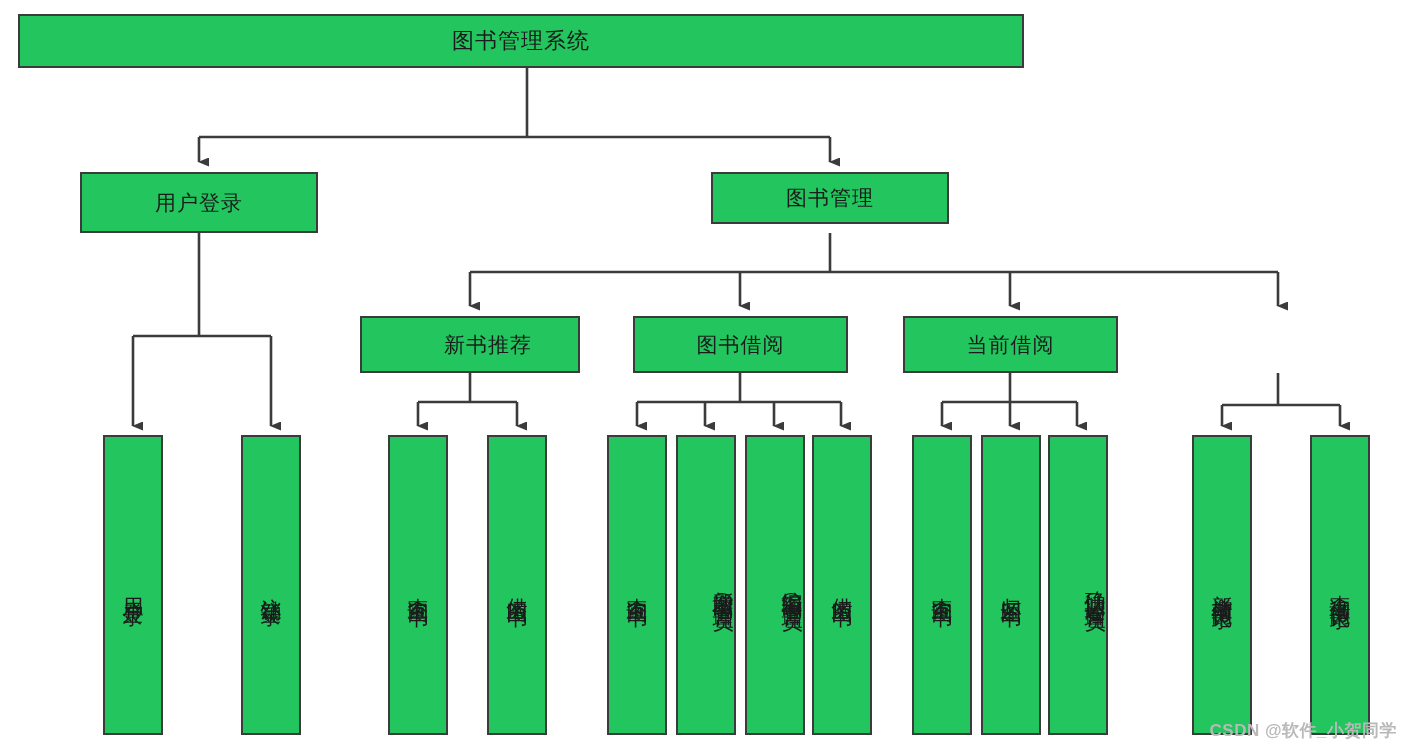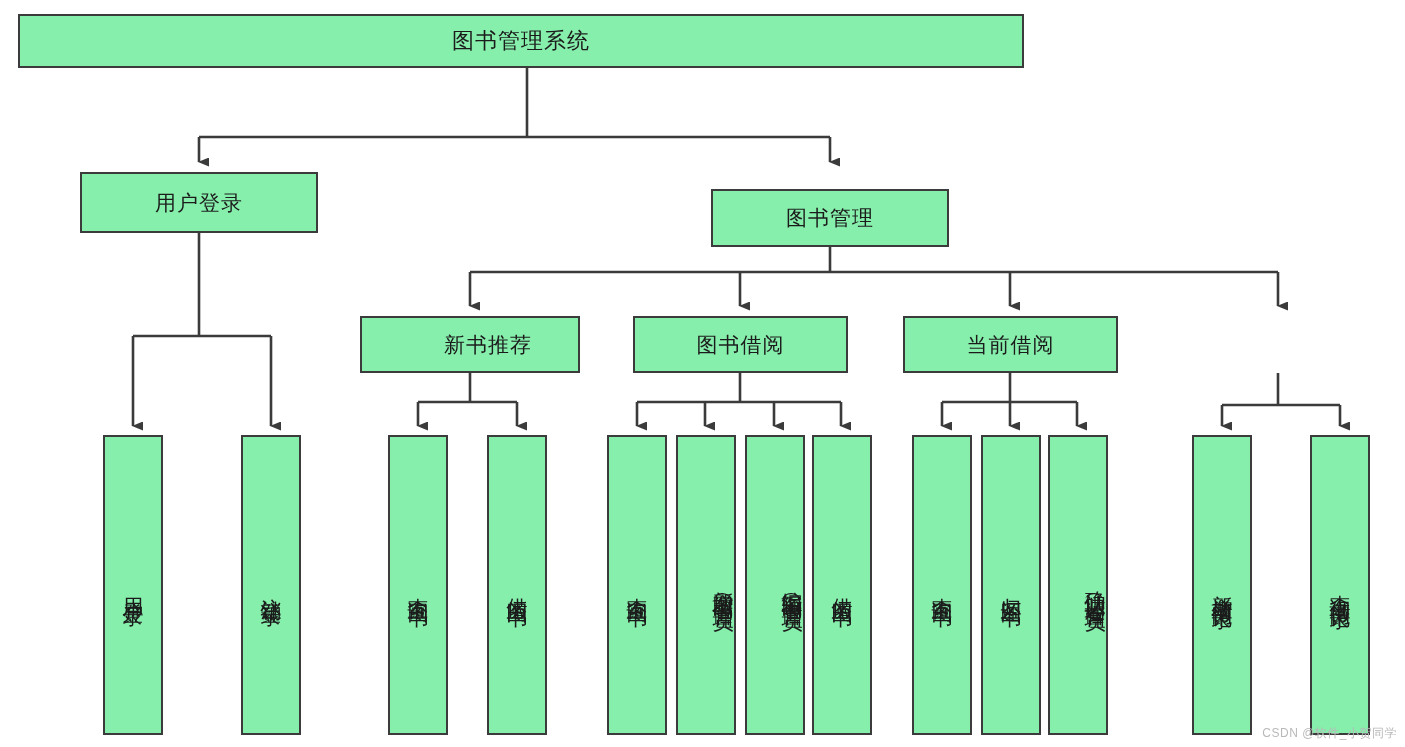--- a/index.html
+++ b/index.html
@@ -22,21 +22,21 @@
     position: absolute;
     left: 0;
     top: 0;
     width: 1405px;
     height: 747px;
     pointer-events: none;
   }
   .node {
     position: absolute;
     box-sizing: border-box;
-    background: #86efac;
+    background: #22c55e;
     border: 2px solid #3b3b3b;
     display: flex;
     align-items: center;
     justify-content: center;
     color: #1b1b1b;
   }
   .node-h {
     font-size: 21px;
     letter-spacing: 1px;
     line-height: 1.2;
@@ -55,25 +55,26 @@
     padding-top: 4px;
     white-space: nowrap;
   }
   .node-v.v-center {
     align-items: center;
   }
   .watermark {
     position: absolute;
     right: 8px;
     bottom: 5px;
-    font-size: 12px;
+    font-size: 17px;
     color: #b9b9b9;
     letter-spacing: 0.5px;
     white-space: nowrap;
     user-select: none;
+    font-weight: bold;
   }
 </style>
 </head>
 <body>
 
 <div id="canvas">
 
   <svg id="edges" viewBox="0 0 1405 747" xmlns="http://www.w3.org/2000/svg">
     <defs>
       <marker id="arrow" markerWidth="9" markerHeight="11" refX="4.5" refY="10" orient="auto" markerUnits="userSpaceOnUse">
@@ -124,21 +125,21 @@
     </g>
   </svg>
 
   <div class="node node-h node-root" style="left:18px; top:14px; width:1006px; height:54px;">
     <span>图书管理系统</span>
   </div>
 
   <div class="node node-h" style="left:80px; top:172px; width:238px; height:61px;">
     <span>用户登录</span>
   </div>
-  <div class="node node-h" style="left:711px; top:172px; width:238px; height:58px;margin-top:17px;">
+  <div class="node node-h" style="left:711px; top:172px; width:238px; height:52px;">
     <span>图书管理</span>
   </div>
 
   <div class="node node-h" style="left:360px; top:316px; width:220px; height:57px;padding-left:36px;">
     <span>新书推荐</span>
   </div>
   <div class="node node-h" style="left:633px; top:316px; width:215px; height:57px;">
     <span>图书借阅</span>
   </div>
   <div class="node node-h" style="left:903px; top:316px; width:215px; height:57px;">

